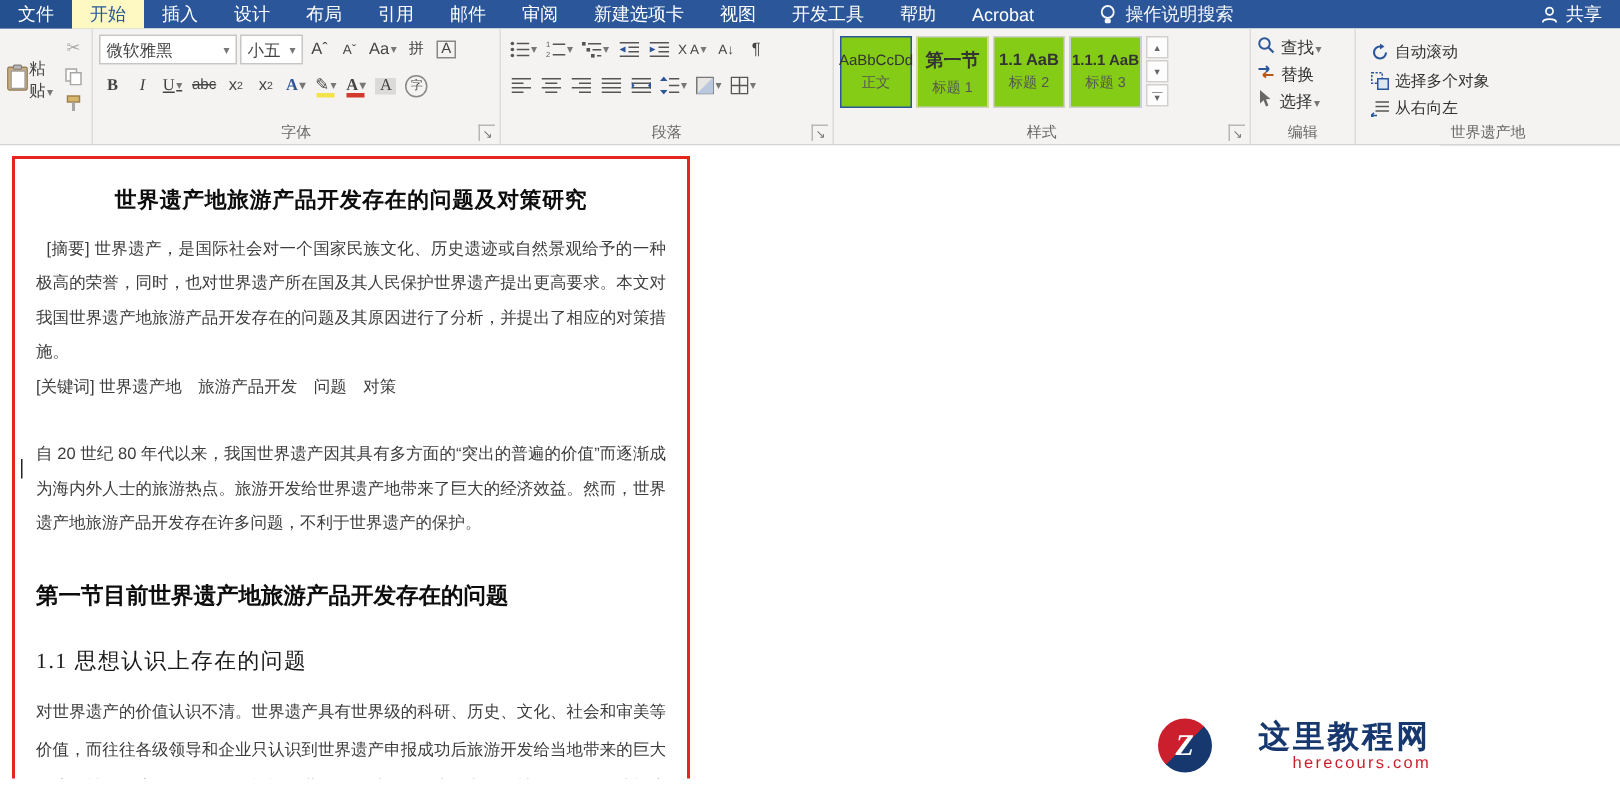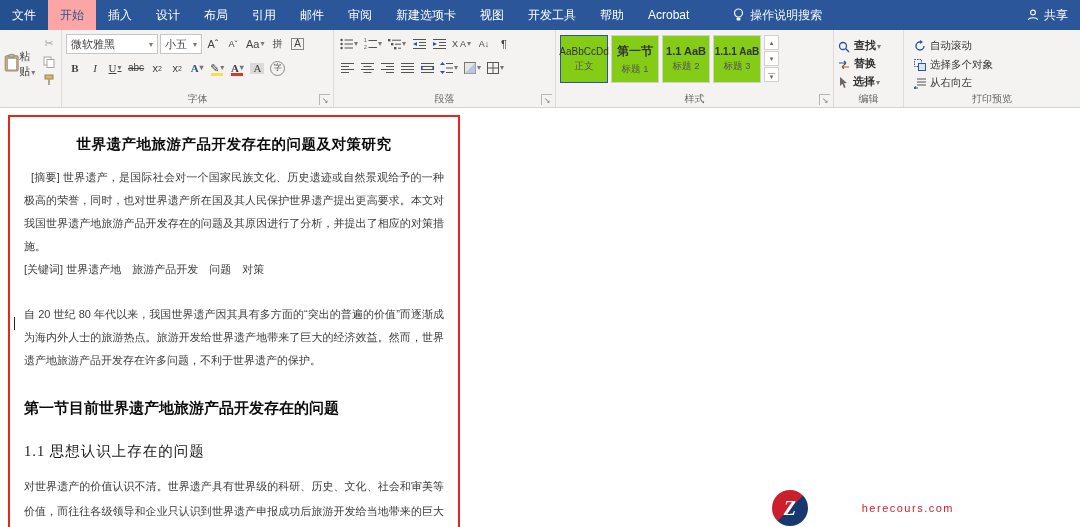--- a/index.html
+++ b/index.html
@@ -1,24 +1,24 @@
 <!DOCTYPE html>
 <html><head>
 <meta charset="utf-8">
 <style>
   * { margin:0; padding:0; box-sizing:border-box; }
   html,body { width:1080px; height:527px; overflow:hidden; background:#fff;
     font-family:"Liberation Sans","DejaVu Sans",sans-serif; }
 
   
-  .titlebar { height:30px; background:#2b579a; display:flex; align-items:stretch;
+  .titlebar { height:19px; background:#2b579a; display:flex; align-items:stretch;
     color:#fff; font-size:12px; }
   .tab { display:flex; align-items:center; padding:0 12px; cursor:default; white-space:nowrap; }
   .tab.file { background:#24508f; }
-  .tab.active { background:#fca5a5; color:#2b579a; }
+  .tab.active { background:#fef9c3; color:#2b579a; }
   .tellme { display:flex; align-items:center; gap:6px; padding:0 14px; margin-left:18px; opacity:.95; }
   .tb-spacer { flex:1; }
   .share { display:flex; align-items:center; gap:5px; padding:0 12px; }
 
   
   .ribbon { height:78px; background:#f4f3f2; border-bottom:1px solid #d6d4d2;
     display:flex; align-items:stretch; font-size:11px; color:#444; }
   .grp { position:relative; padding:3px 3px 16px 4px; border-right:1px solid #dedcda; }
   .grp-footer { position:absolute; left:0; right:0; bottom:1px; text-align:center;
     font-size:10px; color:#6a6866; }
@@ -75,22 +75,22 @@
   .style-prev.h2 { font-weight:bold; font-size:11px; }
   .style-prev.h3 { font-weight:bold; font-size:10px; }
   .style-name { font-size:9.5px; color:#555; white-space:nowrap; }
   .gal-scroll { width:15px; display:flex; flex-direction:column; gap:1px; margin-left:3px; padding-top:2px; }
   .gal-btn { height:15px; border:1px solid #d2d0ce; background:#fdfdfd; font-size:7px;
     color:#666; display:flex; align-items:center; justify-content:center; cursor:pointer; }
   .gal-more { flex-direction:column; line-height:4px; }
 
   
   .grp-editing { width:70px; padding-top:5px; }
-  .edit-row { display:flex; align-items:flex-end; gap:4px; height:18px; font-size:11px;
-    cursor:pointer; color:#333;font-weight:bold; }
+  .edit-row { display:flex; align-items:flex-start; gap:4px; height:18px; font-size:11px;
+    cursor:pointer; color:#333; }
 
   
   .grp-print { flex:1; display:flex; }
   .big-btn { width:60px; display:flex; flex-direction:column; align-items:center;
     text-align:center; font-size:10.5px; color:#333; padding-top:2px; cursor:pointer;
     line-height:13px; }
   .pp-col { display:flex; flex-direction:column; gap:3px; padding:5px 0 0 6px; }
   .pp-row { display:flex; align-items:center; gap:4px; font-size:10.5px; color:#333;
     height:17px; cursor:pointer; }
 
@@ -449,35 +449,36 @@
             <g stroke="#555">
               <line x1="3" y1="2" x2="12" y2="2"></line>
               <line x1="3" y1="5" x2="12" y2="5"></line>
               <line x1="3" y1="8" x2="12" y2="8"></line>
             </g>
             <path d="M4 11 0 11 M0 11 2 9.3 M0 11 2 12.7" stroke="#2b579a" stroke-width="1.1" fill="none"></path>
           </svg>
         <span>从右向左</span>
       </div>
     </div>
-    <div class="grp-footer">打印预览</div>
+    <div class="grp-footer">世界遗产地</div>
   </div>
 </div>
 
 <div class="doc-area">
   <div class="page">
     <div class="doc-title">世界遗产地旅游产品开发存在的问题及对策研究</div>
     <div class="doc-body doc-abstract">[摘要] 世界遗产，是国际社会对一个国家民族文化、历史遗迹或自然景观给予的一种极高的荣誉，同时，也对世界遗产所在国及其人民保护世界遗产提出更高要求。本文对我国世界遗产地旅游产品开发存在的问题及其原因进行了分析，并提出了相应的对策措施。</div>
     <div class="doc-body doc-keywords">[关键词] 世界遗产地　旅游产品开发　问题　对策</div>
     <div class="doc-body doc-para1">自 20 世纪 80 年代以来，我国世界遗产因其具有多方面的“突出的普遍的价值”而逐渐成为海内外人士的旅游热点。旅游开发给世界遗产地带来了巨大的经济效益。然而，世界遗产地旅游产品开发存在许多问题，不利于世界遗产的保护。</div>
     <div class="doc-h1">第一节目前世界遗产地旅游产品开发存在的问题</div>
     <div class="doc-h2">1.1 思想认识上存在的问题</div>
     <div class="doc-body doc-para2">对世界遗产的价值认识不清。世界遗产具有世界级的科研、历史、文化、社会和审美等价值，而往往各级领导和企业只认识到世界遗产申报成功后旅游开发给当地带来的巨大经济收益即经济价值，而没有认识到世界级的科研、历史、文化、社会的价值，或把这些价值置于次于经济价值的地位;对世界遗产的所属认识不清（世界遗产不仅是我国人民的财富，而且是全人类的共同财富，它不仅属于我们这一代人，而且属于我们的子孙</div>
     <span class="caret"></span>
   </div>
 
   <div class="wm">
     <span class="wm-logo">Z</span>
     <span class="wm-text">
+      <span class="wm-name">这里教程网</span>
       <span class="wm-url">herecours.com</span>
     </span>
   </div>
 </div>
 
 </body></html>

